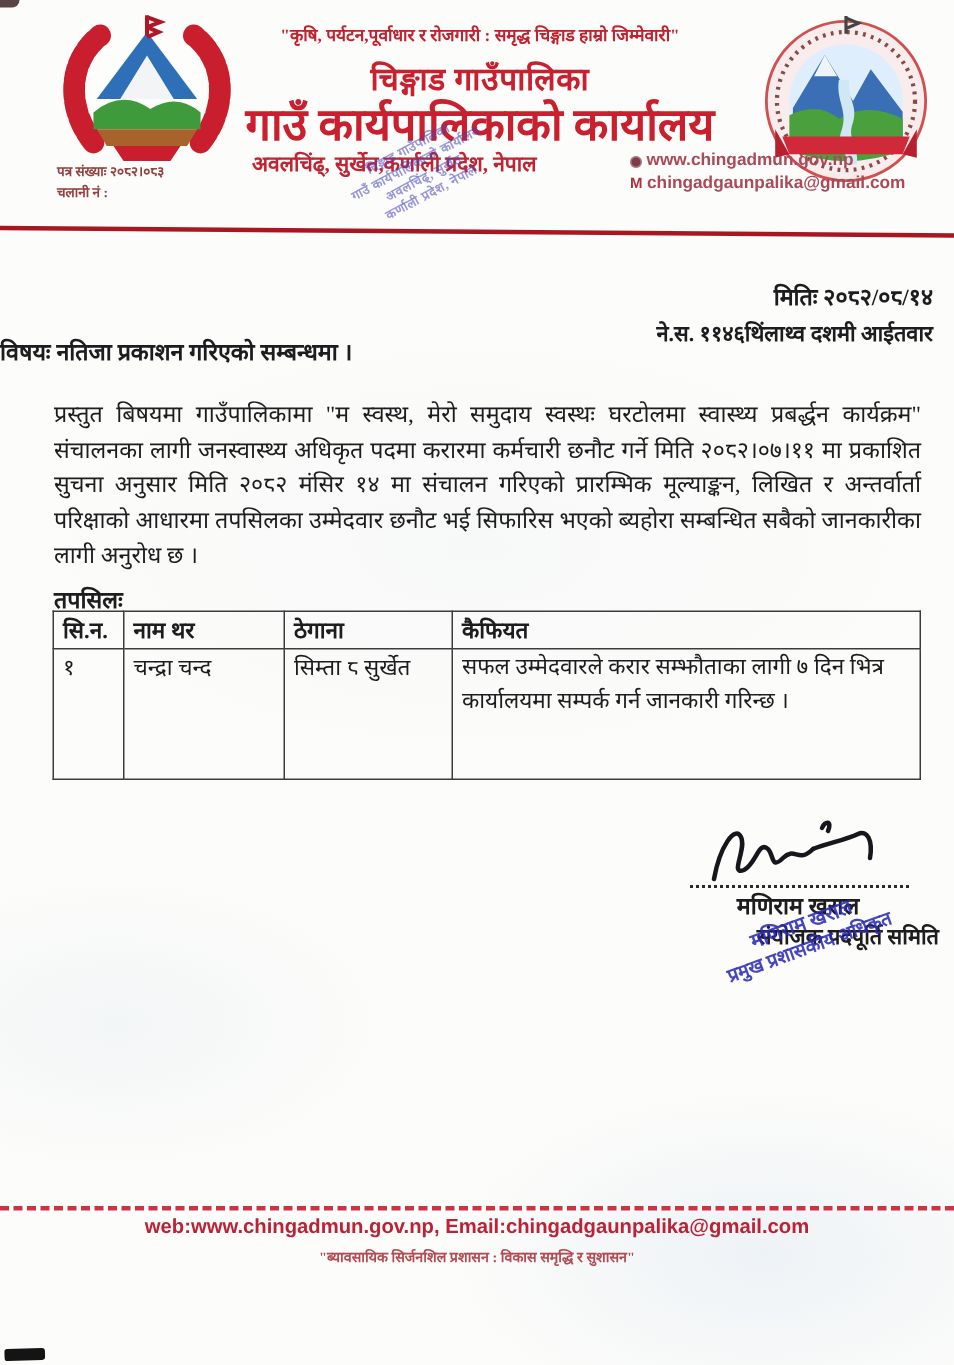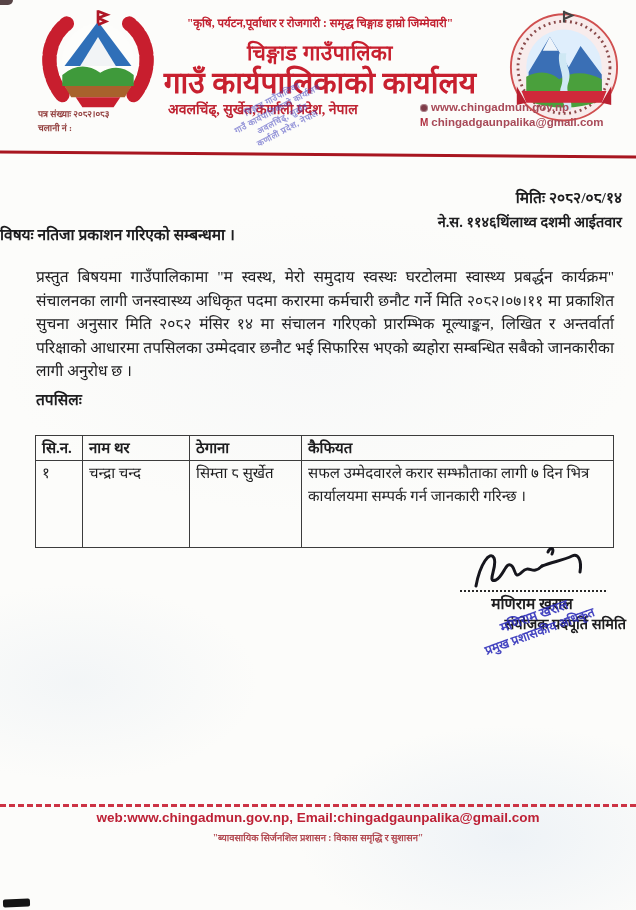--- a/index.html
+++ b/index.html
@@ -30,21 +30,21 @@
     color:rgba(66,66,190,.55);font-size:8.5px;line-height:11px;font-weight:bold;letter-spacing:.5px;}
   .red-rule{left:-4px;top:153px;width:644px;height:3px;background:#a81620;transform:rotate(.45deg);}
   .date-block{right:14px;top:162px;text-align:right;font-weight:bold;}
   .date-line{font-size:15.5px;margin-top:24px;}
   .sambat-line{font-size:14.5px;margin-top:3px;margin-left:19px;}
   .subject{left:0;top:223px;width:636px;text-align:left;font-size:15.5px;font-weight:bold;}
   .body-par{left:36px;top:265px;width:578px;font-size:15.5px;line-height:23.5px;text-align:justify;}
   .tapasil{left:36px;top:388px;font-size:15.5px;font-weight:bold;}
   
   table.result{position:absolute;left:35px;top:407px;width:579px;border-collapse:collapse;table-layout:fixed;
-    font-size:15px;margin-top:28px;}
+    font-size:15px;}
   table.result th,table.result td{border:1.6px solid #3c3c3c;padding:1px 6px;vertical-align:top;text-align:left;font-weight:normal;}
   table.result th{height:22px;font-weight:600;}
   table.result td{height:84px;}
   td.remarks{text-align:justify;line-height:23px;}
   
   .sig-svg{left:468px;top:542px;}
   .sig-dots{left:460px;top:586px;width:146px;border-bottom:2.5px dotted #2a2a2a;height:4px;}
   .sig-name{left:452px;top:592px;width:160px;text-align:center;font-size:15.5px;font-weight:bold;}
   .sig-role{left:430px;top:613px;width:196px;text-align:right;font-size:14.5px;font-weight:bold;}
   .sig-stamp{left:437px;top:607px;width:200px;transform:rotate(-20deg);text-align:center;

